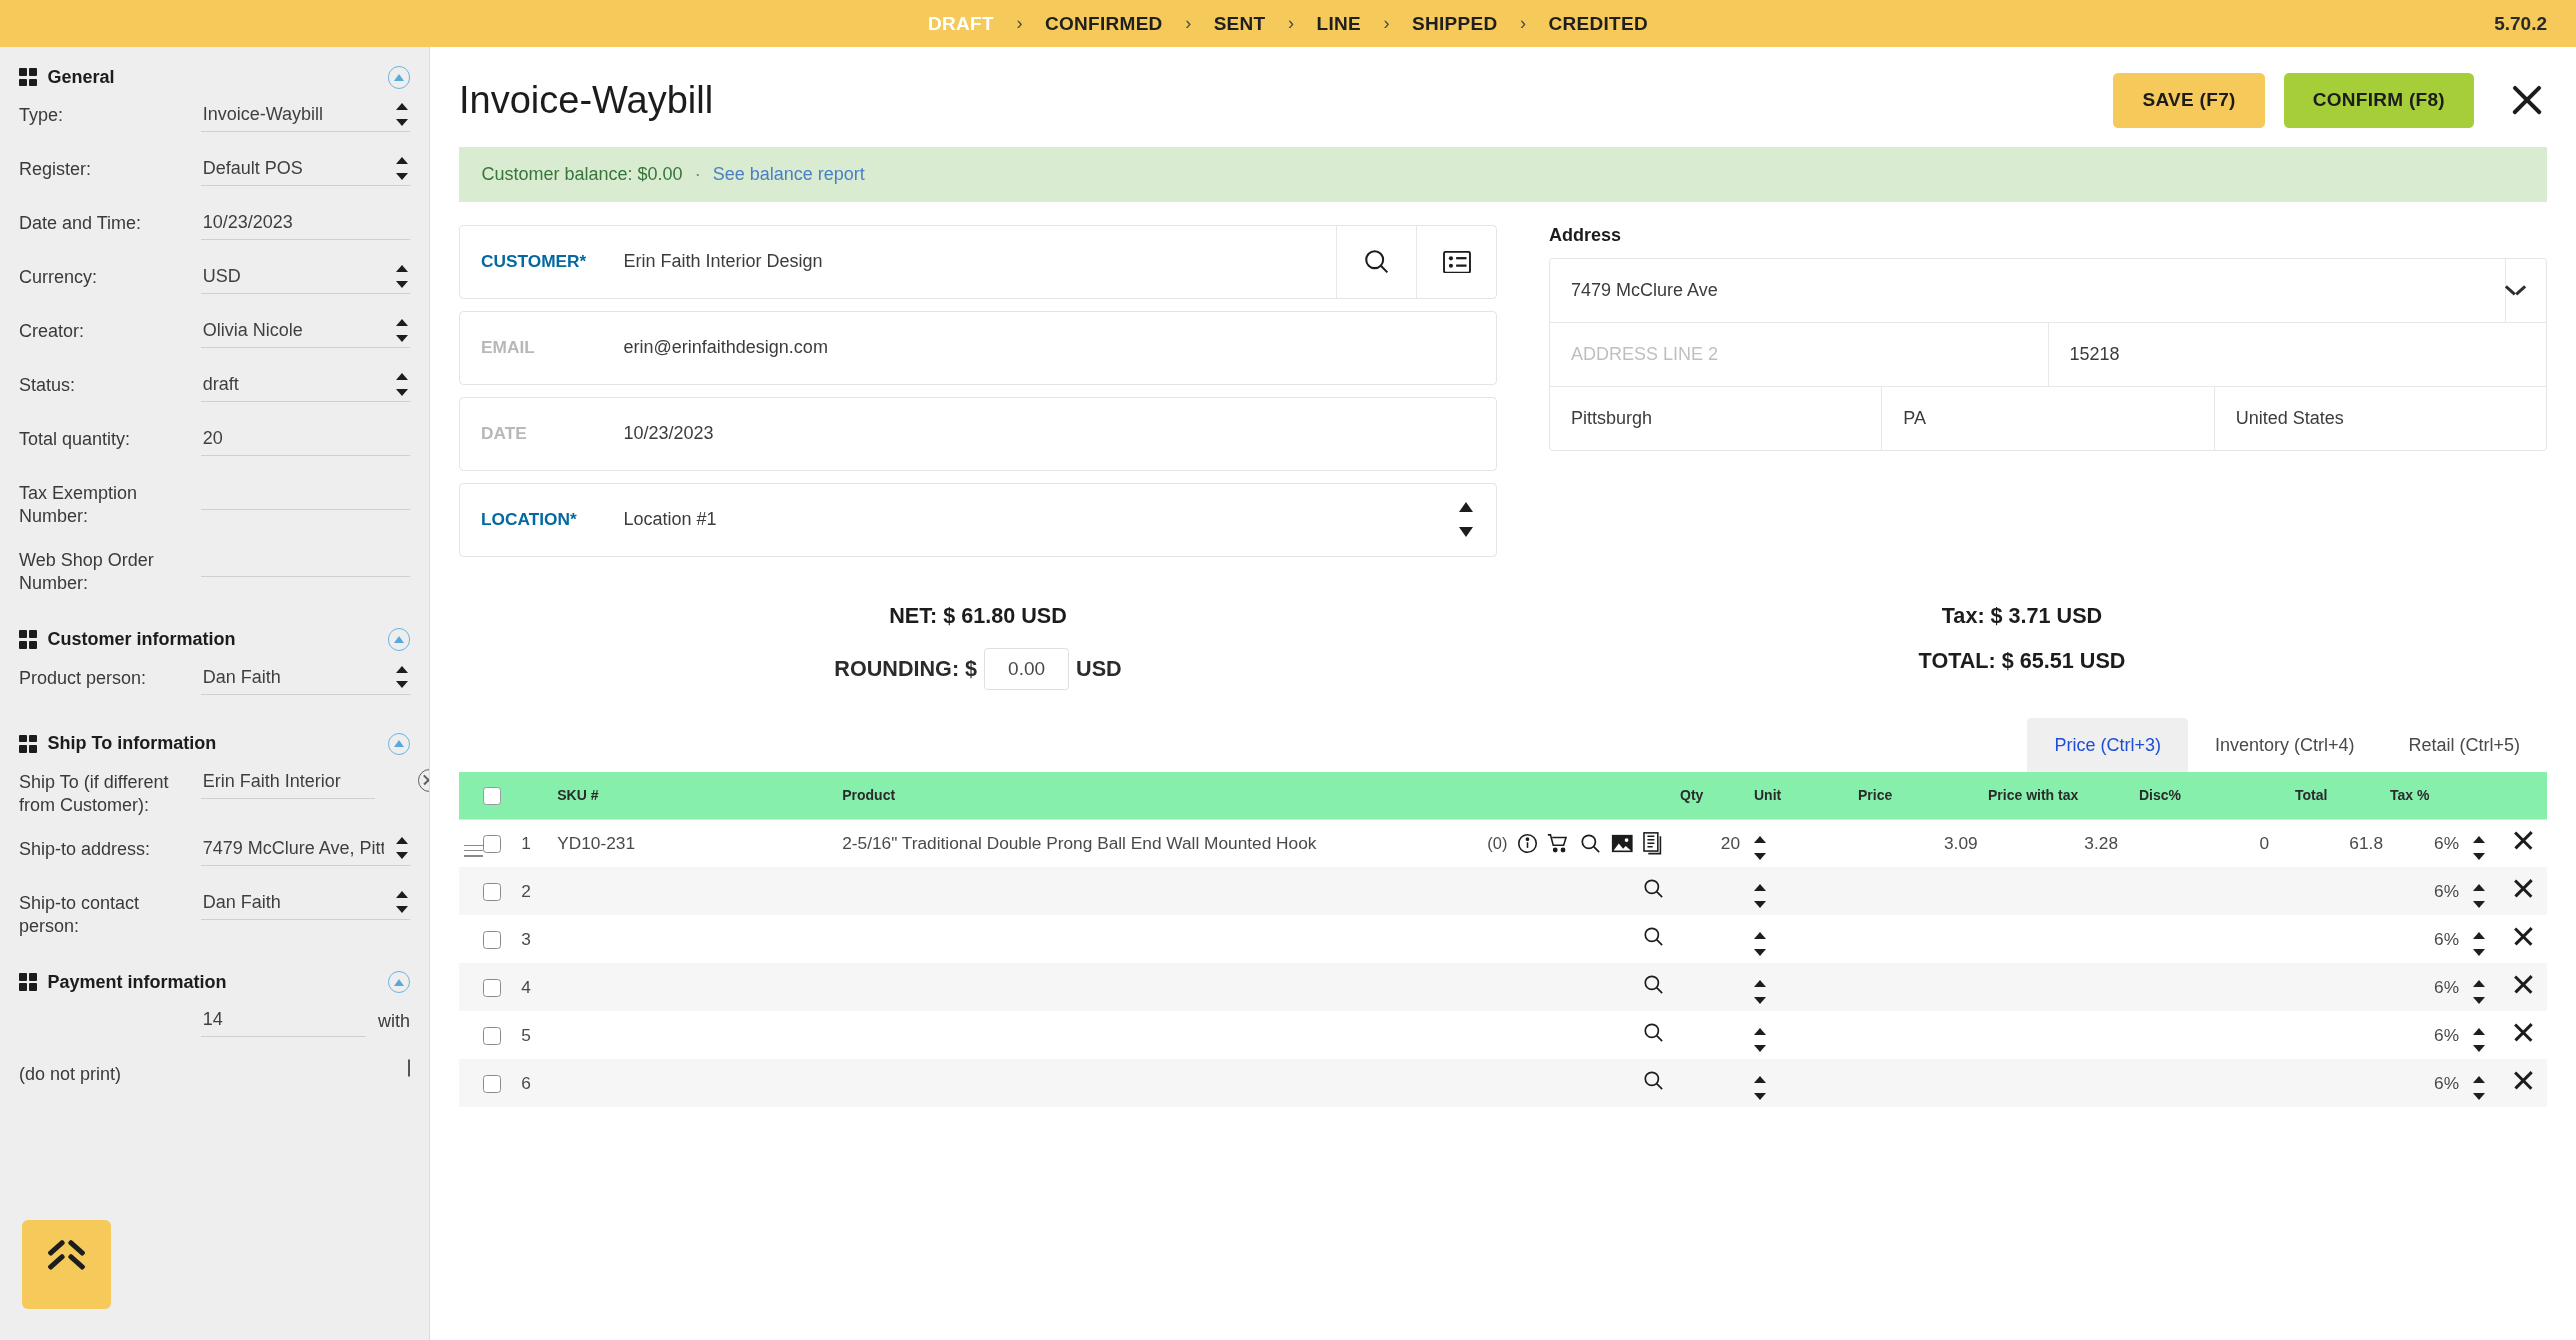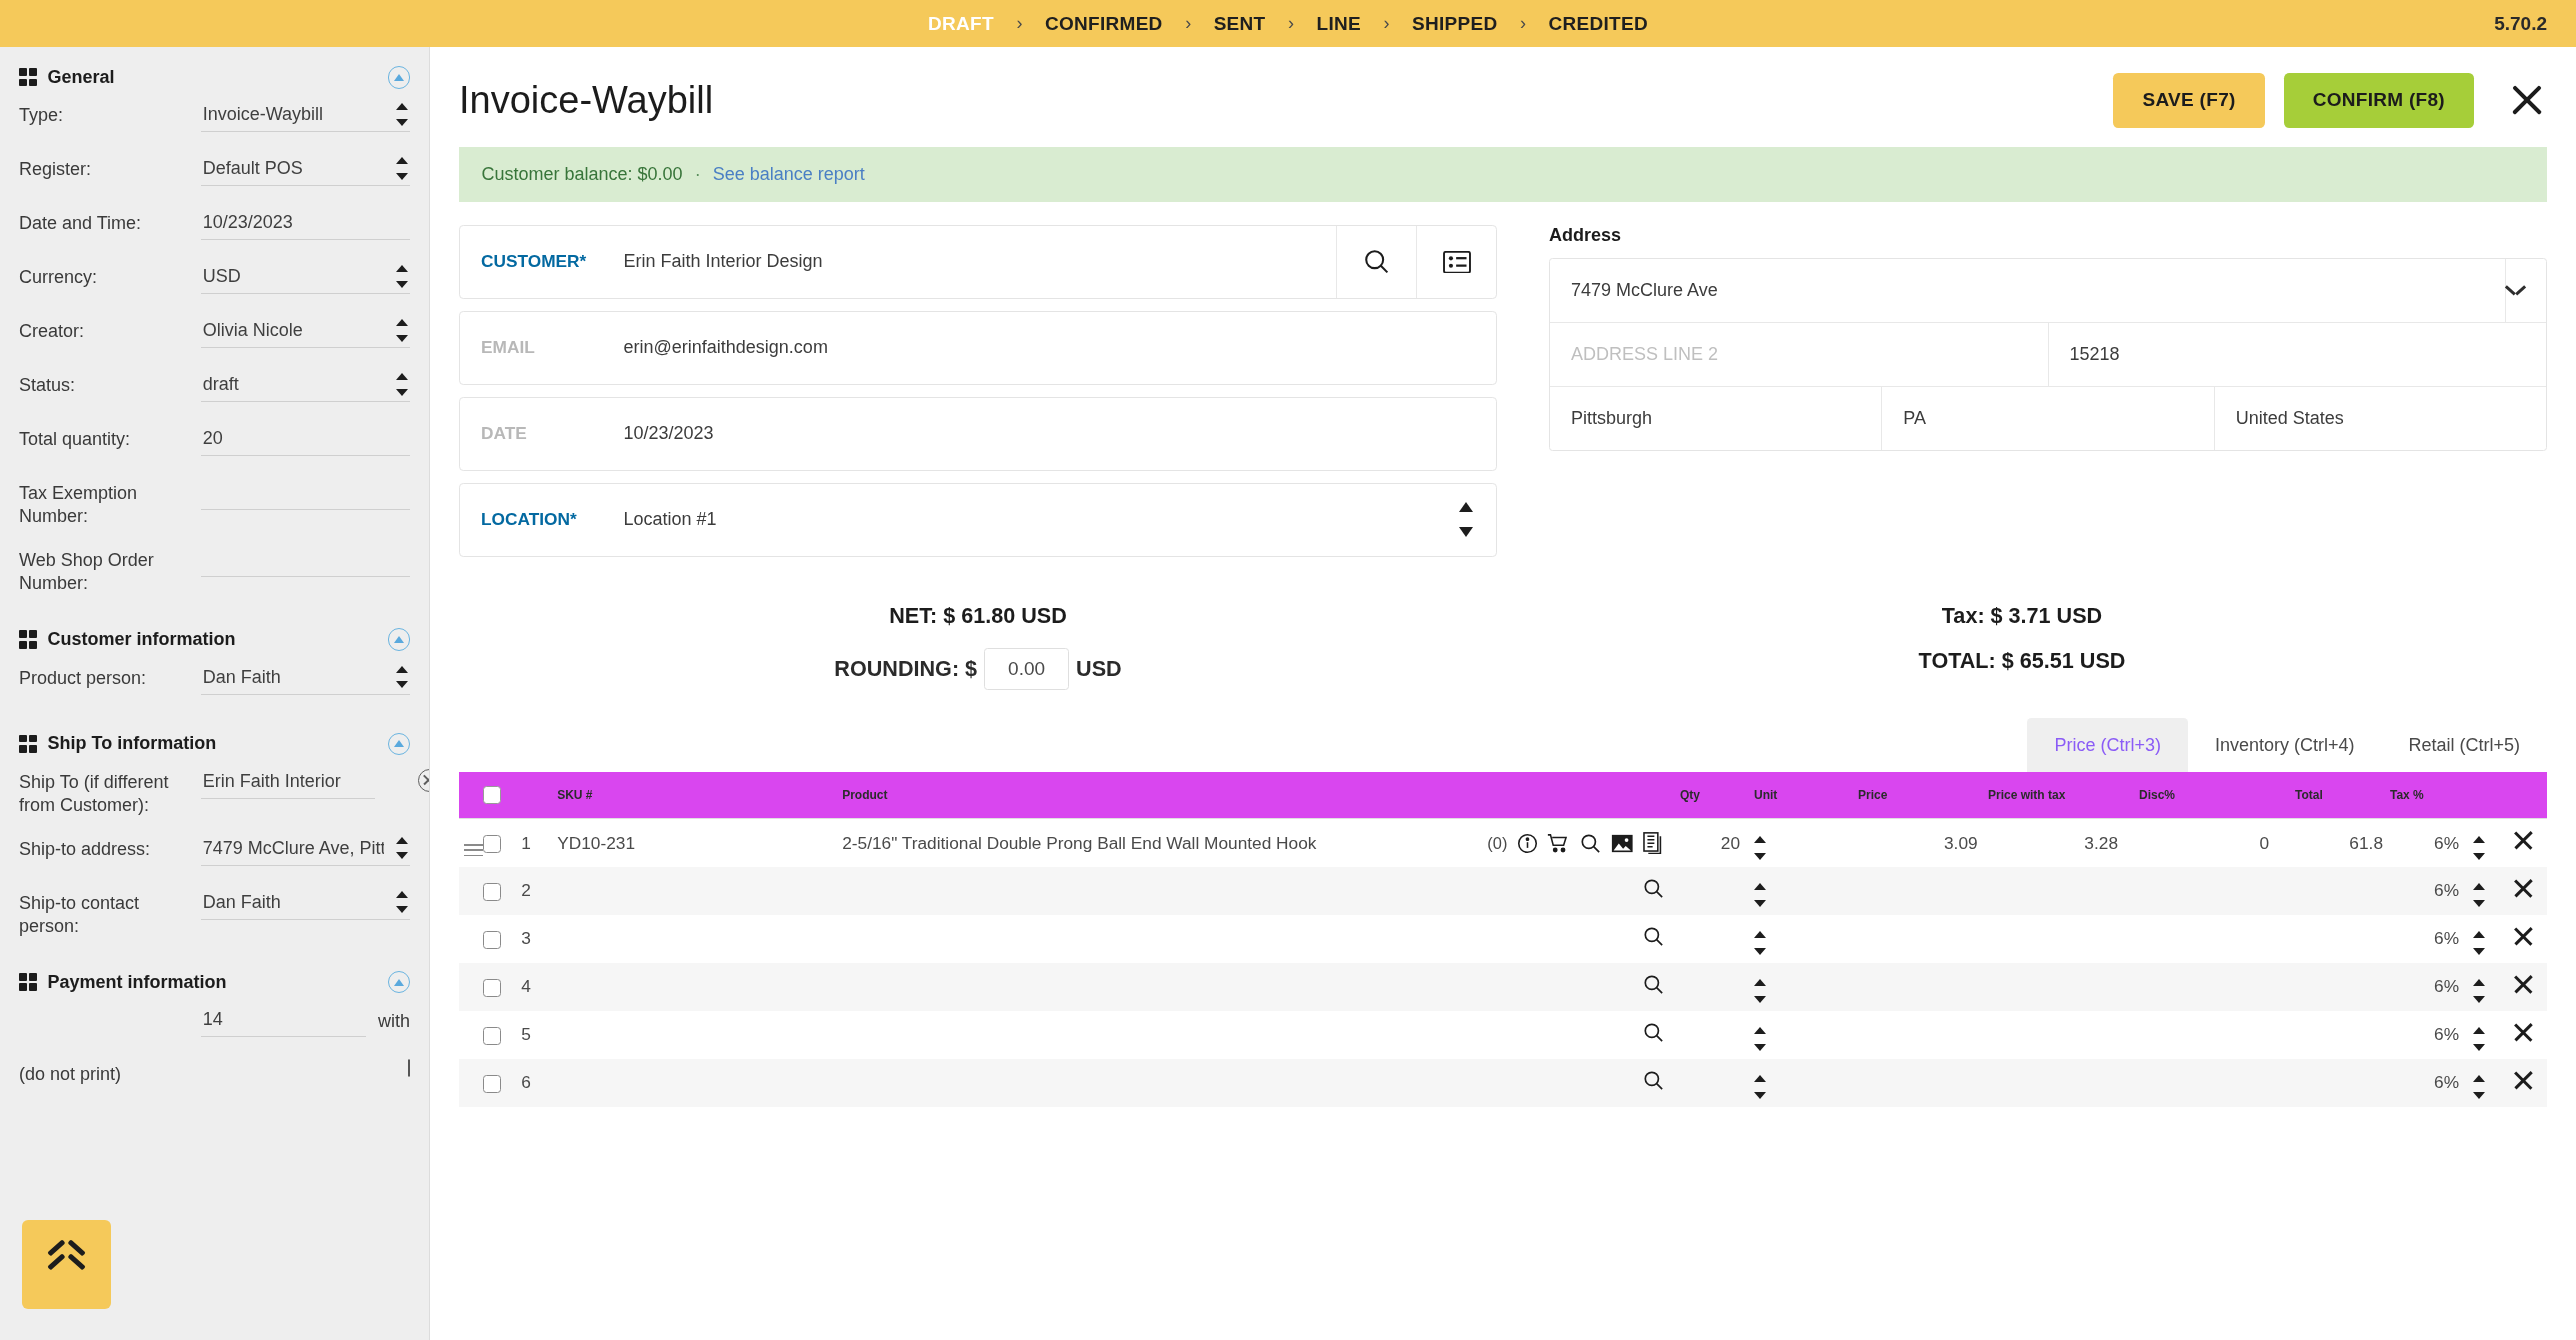--- a/index.html
+++ b/index.html
@@ -331,28 +331,28 @@
   }
   .tab {
     font-size: 18px;
     padding: 15.6px 26px;
     cursor: pointer;
     color: #4a4a4a;
     border: 0.9px solid transparent;
     border-radius: 4.3px 4.3px 0 0;
     background: #fff;
   }
-  .tab.active { background: #efefef; color: #8b5cf6; }
+  .tab.active { background: #efefef; color: #1d4ed8; }
 
   
   .tablewrap { padding: 0 29px; }
   .gtable { width: 100%; border-collapse: collapse; }
   .gtable thead th {
-    background: #d946ef;
-    font-size: 12px;
+    background: #86efac;
+    font-size: 14px;
     font-weight: 700;
     color: #2b2b2b;
     padding: 14px 0;
     text-align: left;
     border-bottom: 0.9px solid #e0e0e0;
     white-space: nowrap;
   }
   .gtable tbody tr { height: 48px; }
   .gtable tbody tr.odd { background: #f6f6f6; }
   .gtable tbody tr.even { background: #ffffff; }

